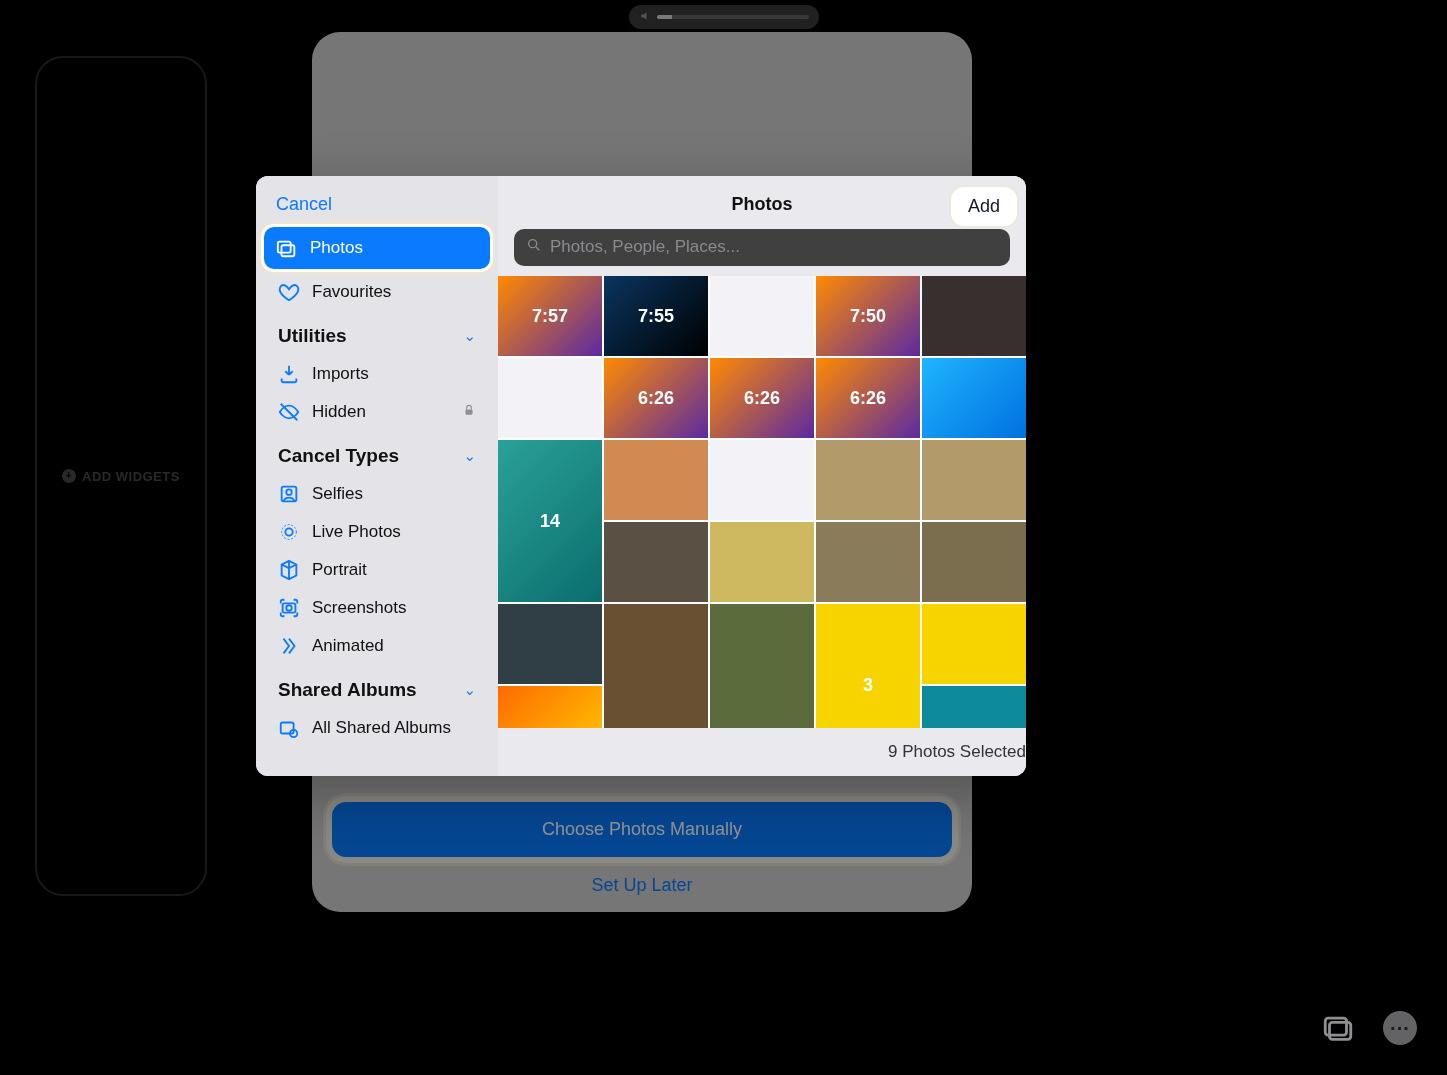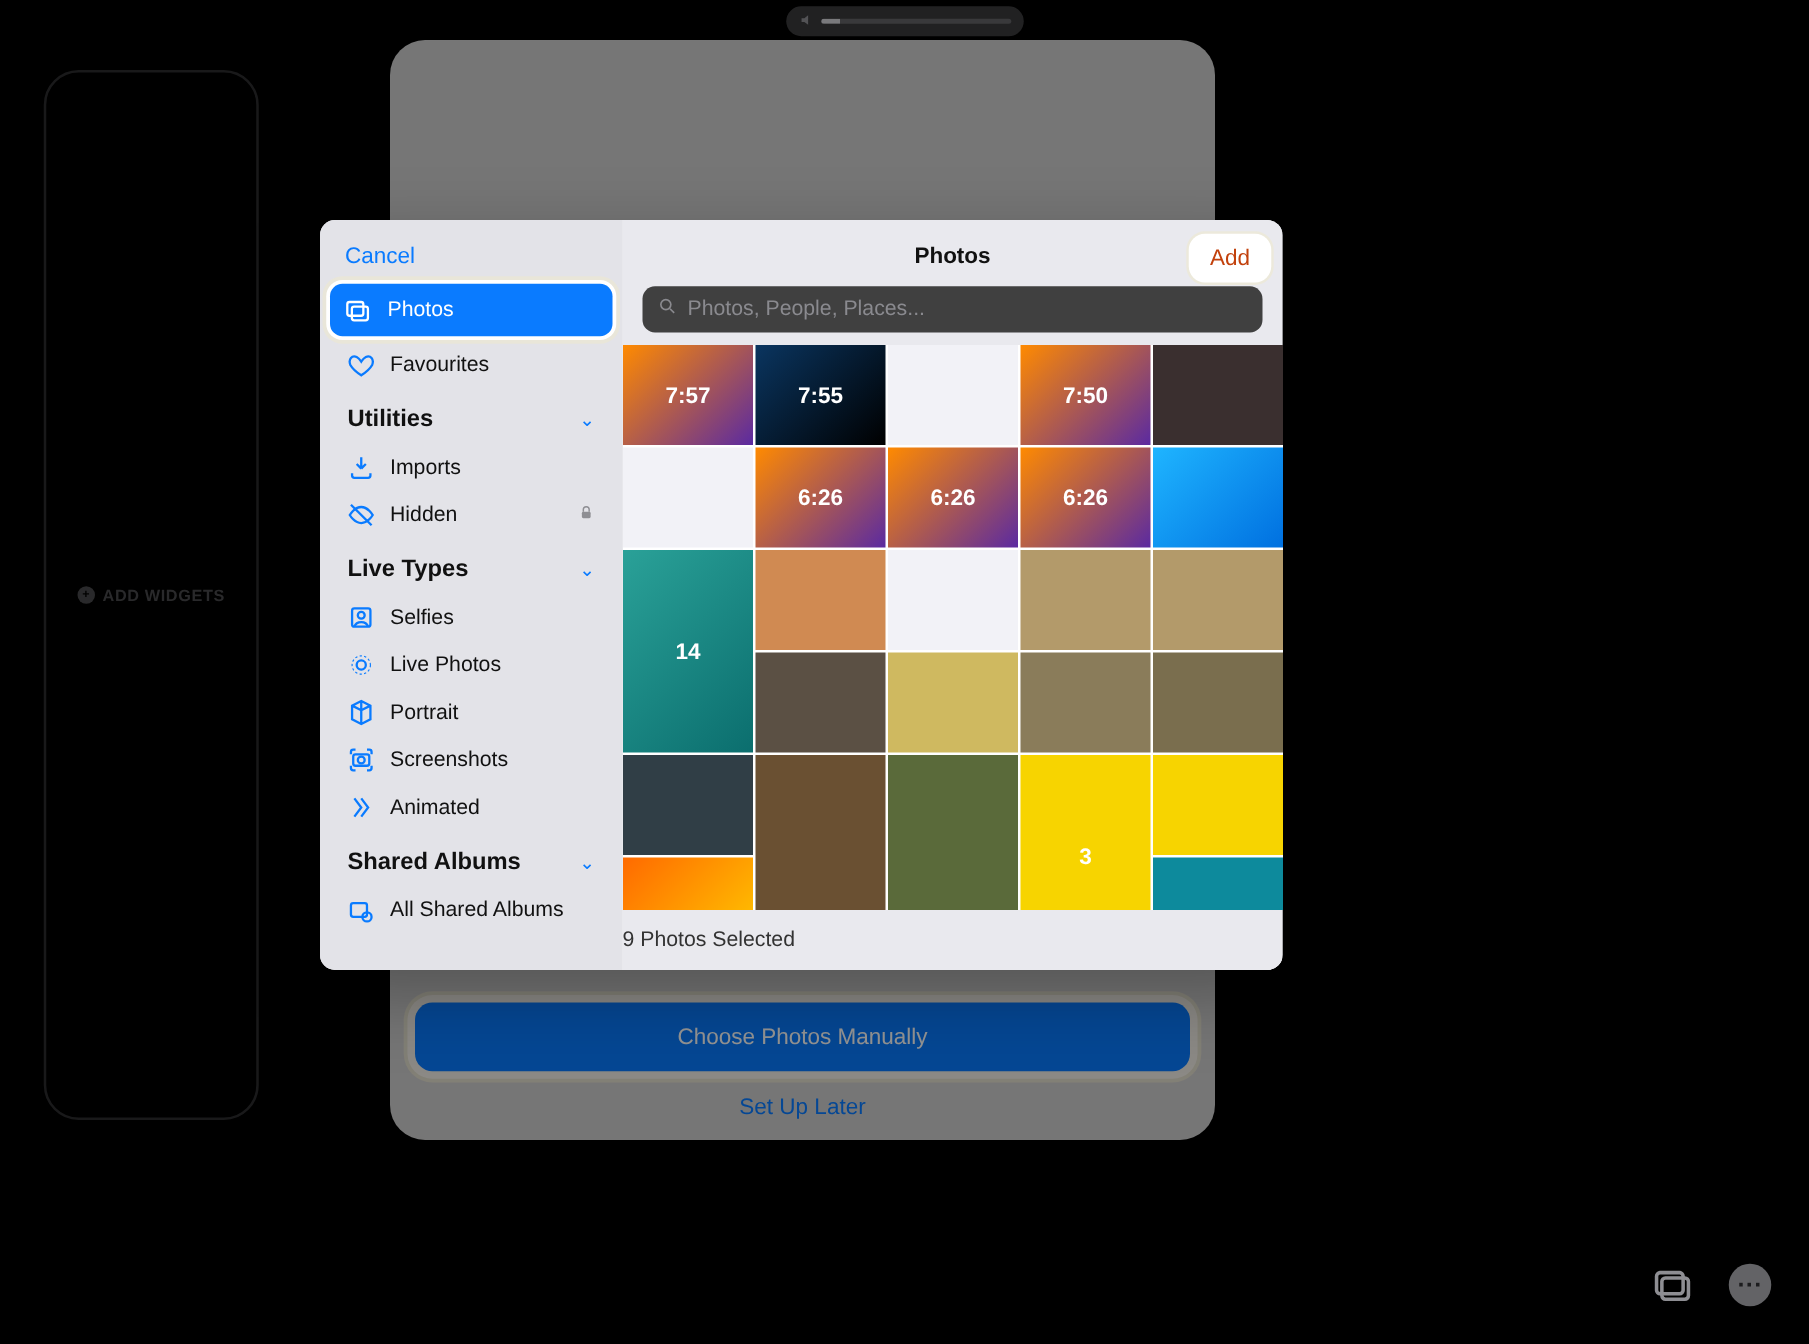--- a/index.html
+++ b/index.html
@@ -212,21 +212,21 @@
     font-weight: 600;
     color: #111;
   }
   .add-btn {
     position: absolute;
     right: 12px;
     top: 14px;
     padding: 6px 14px;
     background: #fff;
     border-radius: 10px;
-    color: #c2410c;
+    color: #0f172a;
     font-size: 18px;
     font-weight: 500;
     box-shadow: 0 0 0 3px #fff, 0 0 0 5px #ece9db;
   }
   .search {
     margin: 6px 16px 10px;
     background: #404040;
     border-radius: 10px;
     padding: 8px 12px;
     display: flex;
@@ -250,21 +250,21 @@
     position: relative;
     display: flex;
     align-items: center;
     justify-content: center;
     font-size: 18px;
     font-weight: 600;
     color: #fff;
   }
   .thumb.tall { grid-row: span 2; aspect-ratio: auto; }
   .sel-text {
-    text-align: left;
+    text-align: right;
     padding: 14px 0;
     font-size: 17px;
     color: #333;
     background: #e9e9ee;
   }
 
   
   .br-icons {
     position: absolute;
     right: 30px;
@@ -382,21 +382,21 @@
       <span class="label">Hidden</span>
       <span class="trailing">
         <svg viewBox="0 0 24 24" width="14" height="14">
             <rect x="6" y="11" width="12" height="9" rx="2" fill="currentColor"></rect>
             <path d="M8 11V8a4 4 0 118 0v3" fill="none" stroke="currentColor" stroke-width="2"></path>
           </svg>
       </span>
     </div>
 
     <div class="side-header">
-      <span class="section-title">Live Types</span>
+      <span class="section-title">Cancel Types</span>
       <span class="chev">⌄</span>
     </div>
     <div class="side-item">
       <span class="ico">
         <svg viewBox="0 0 24 24">
             <rect x="4" y="4" width="16" height="16" rx="2" fill="none" stroke="currentColor" stroke-width="2"></rect>
             <circle cx="12" cy="10" r="3" fill="none" stroke="currentColor" stroke-width="2"></circle>
             <path d="M6 20c1-3 4-4 6-4s5 1 6 4" fill="none" stroke="currentColor" stroke-width="2"></path>
           </svg>
       </span>

